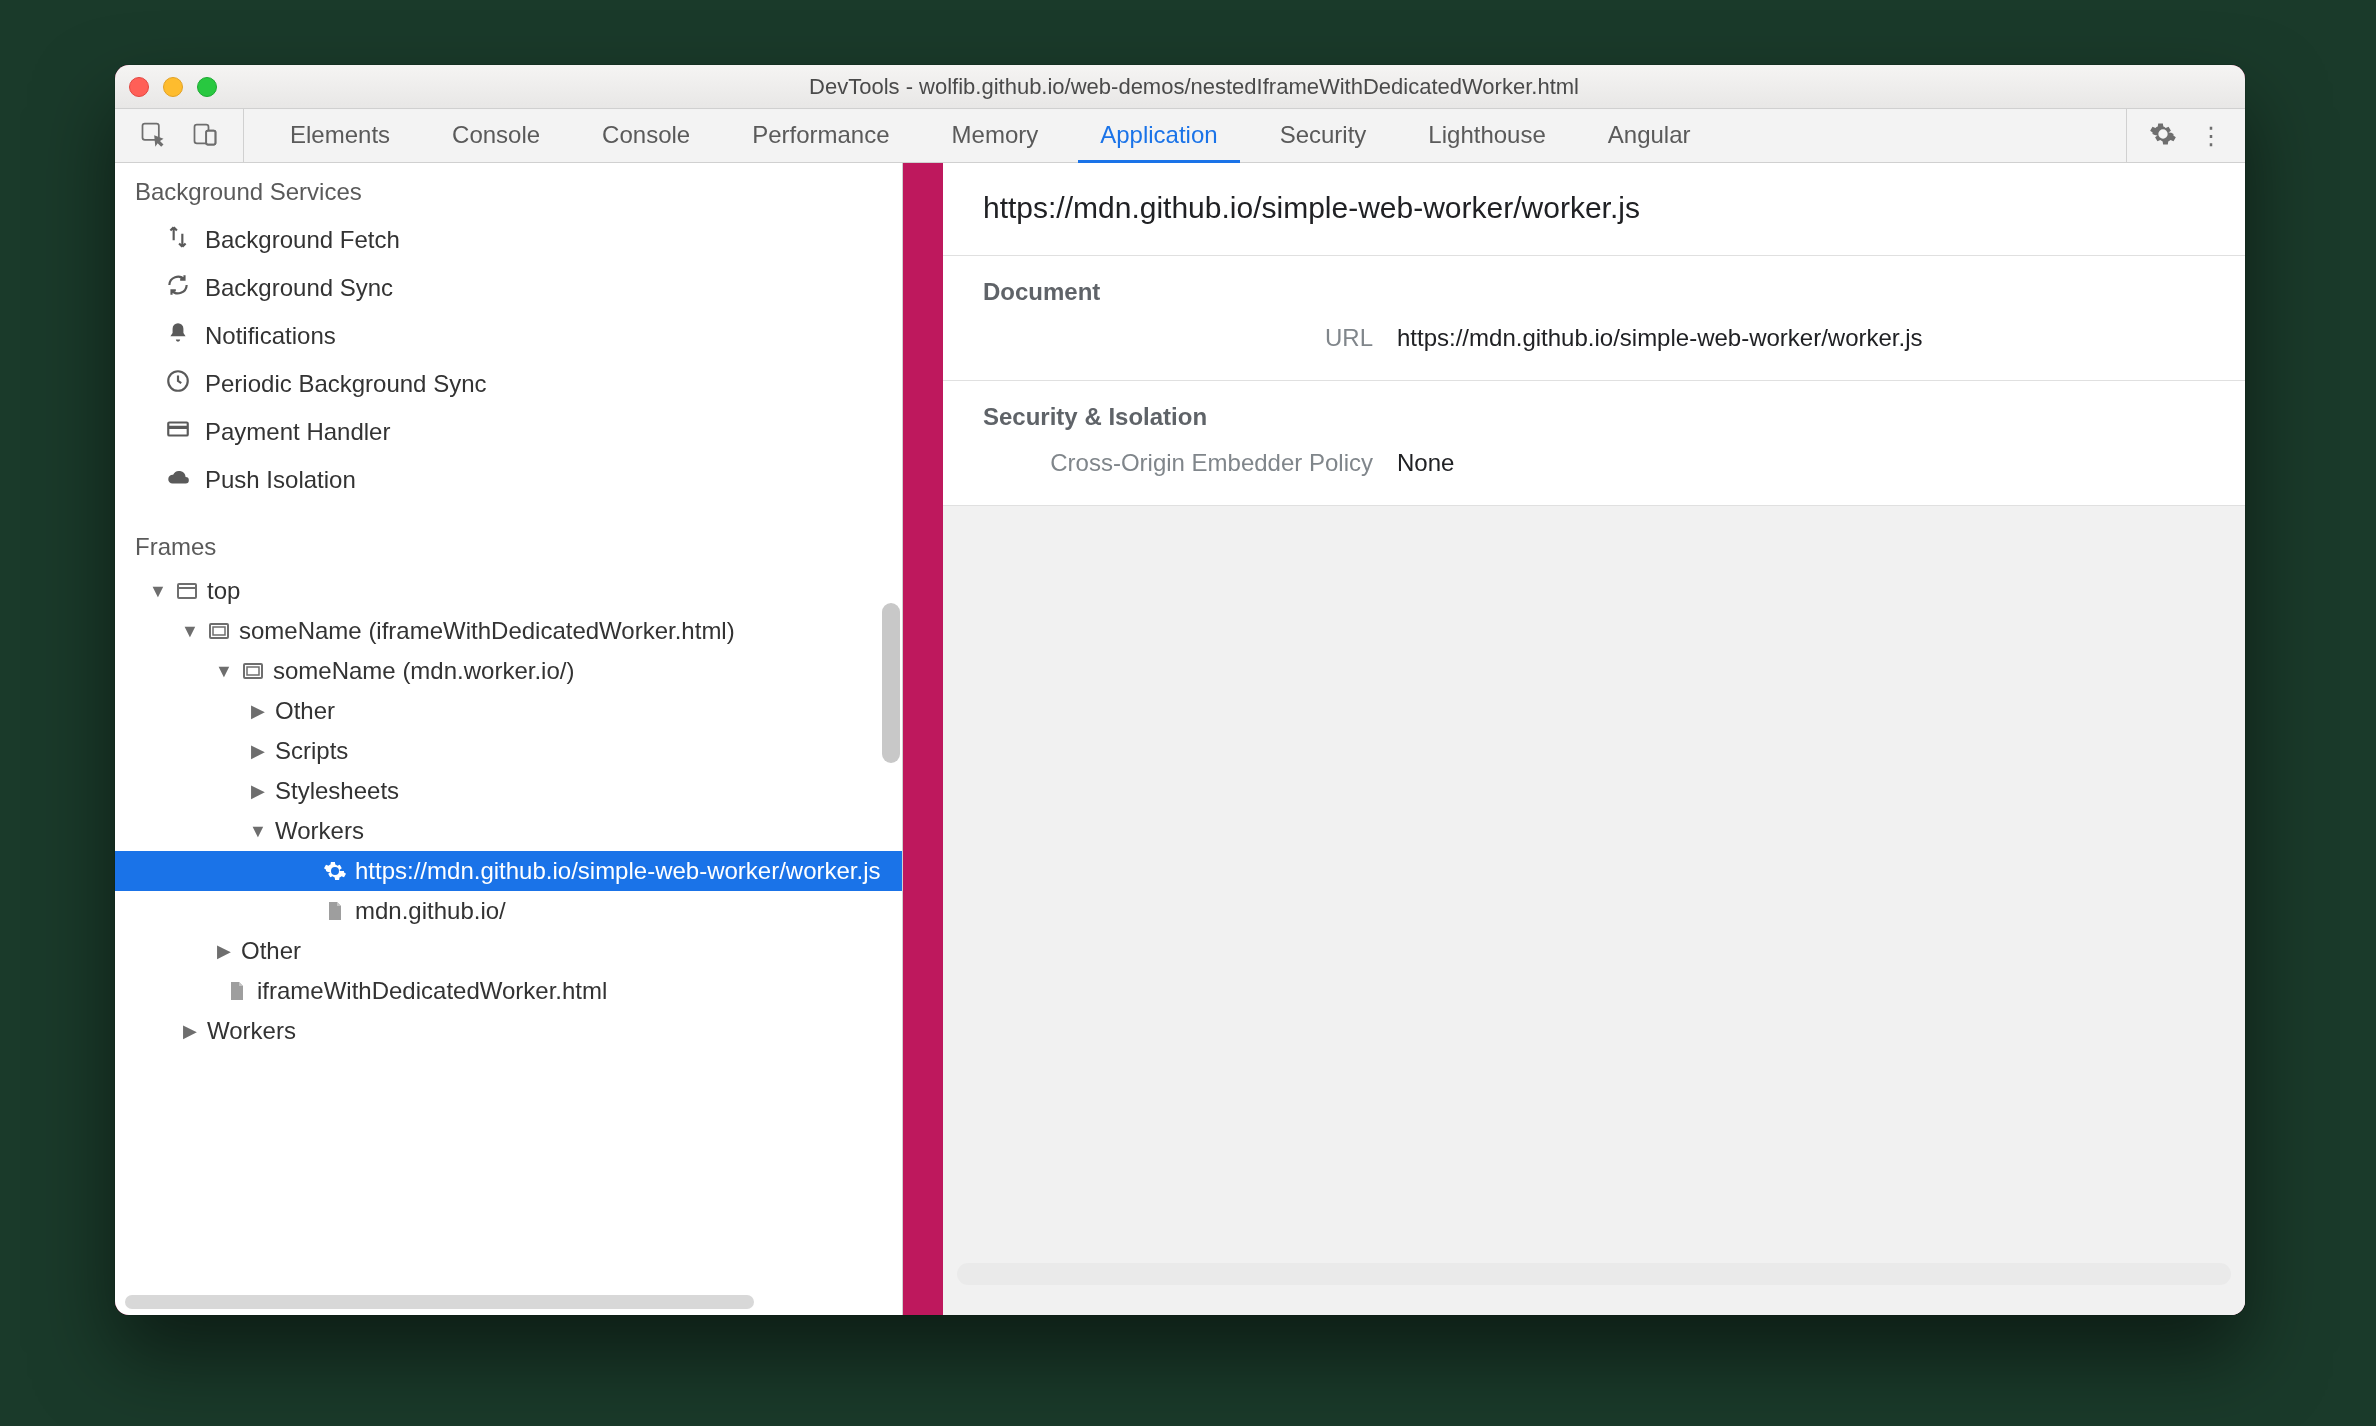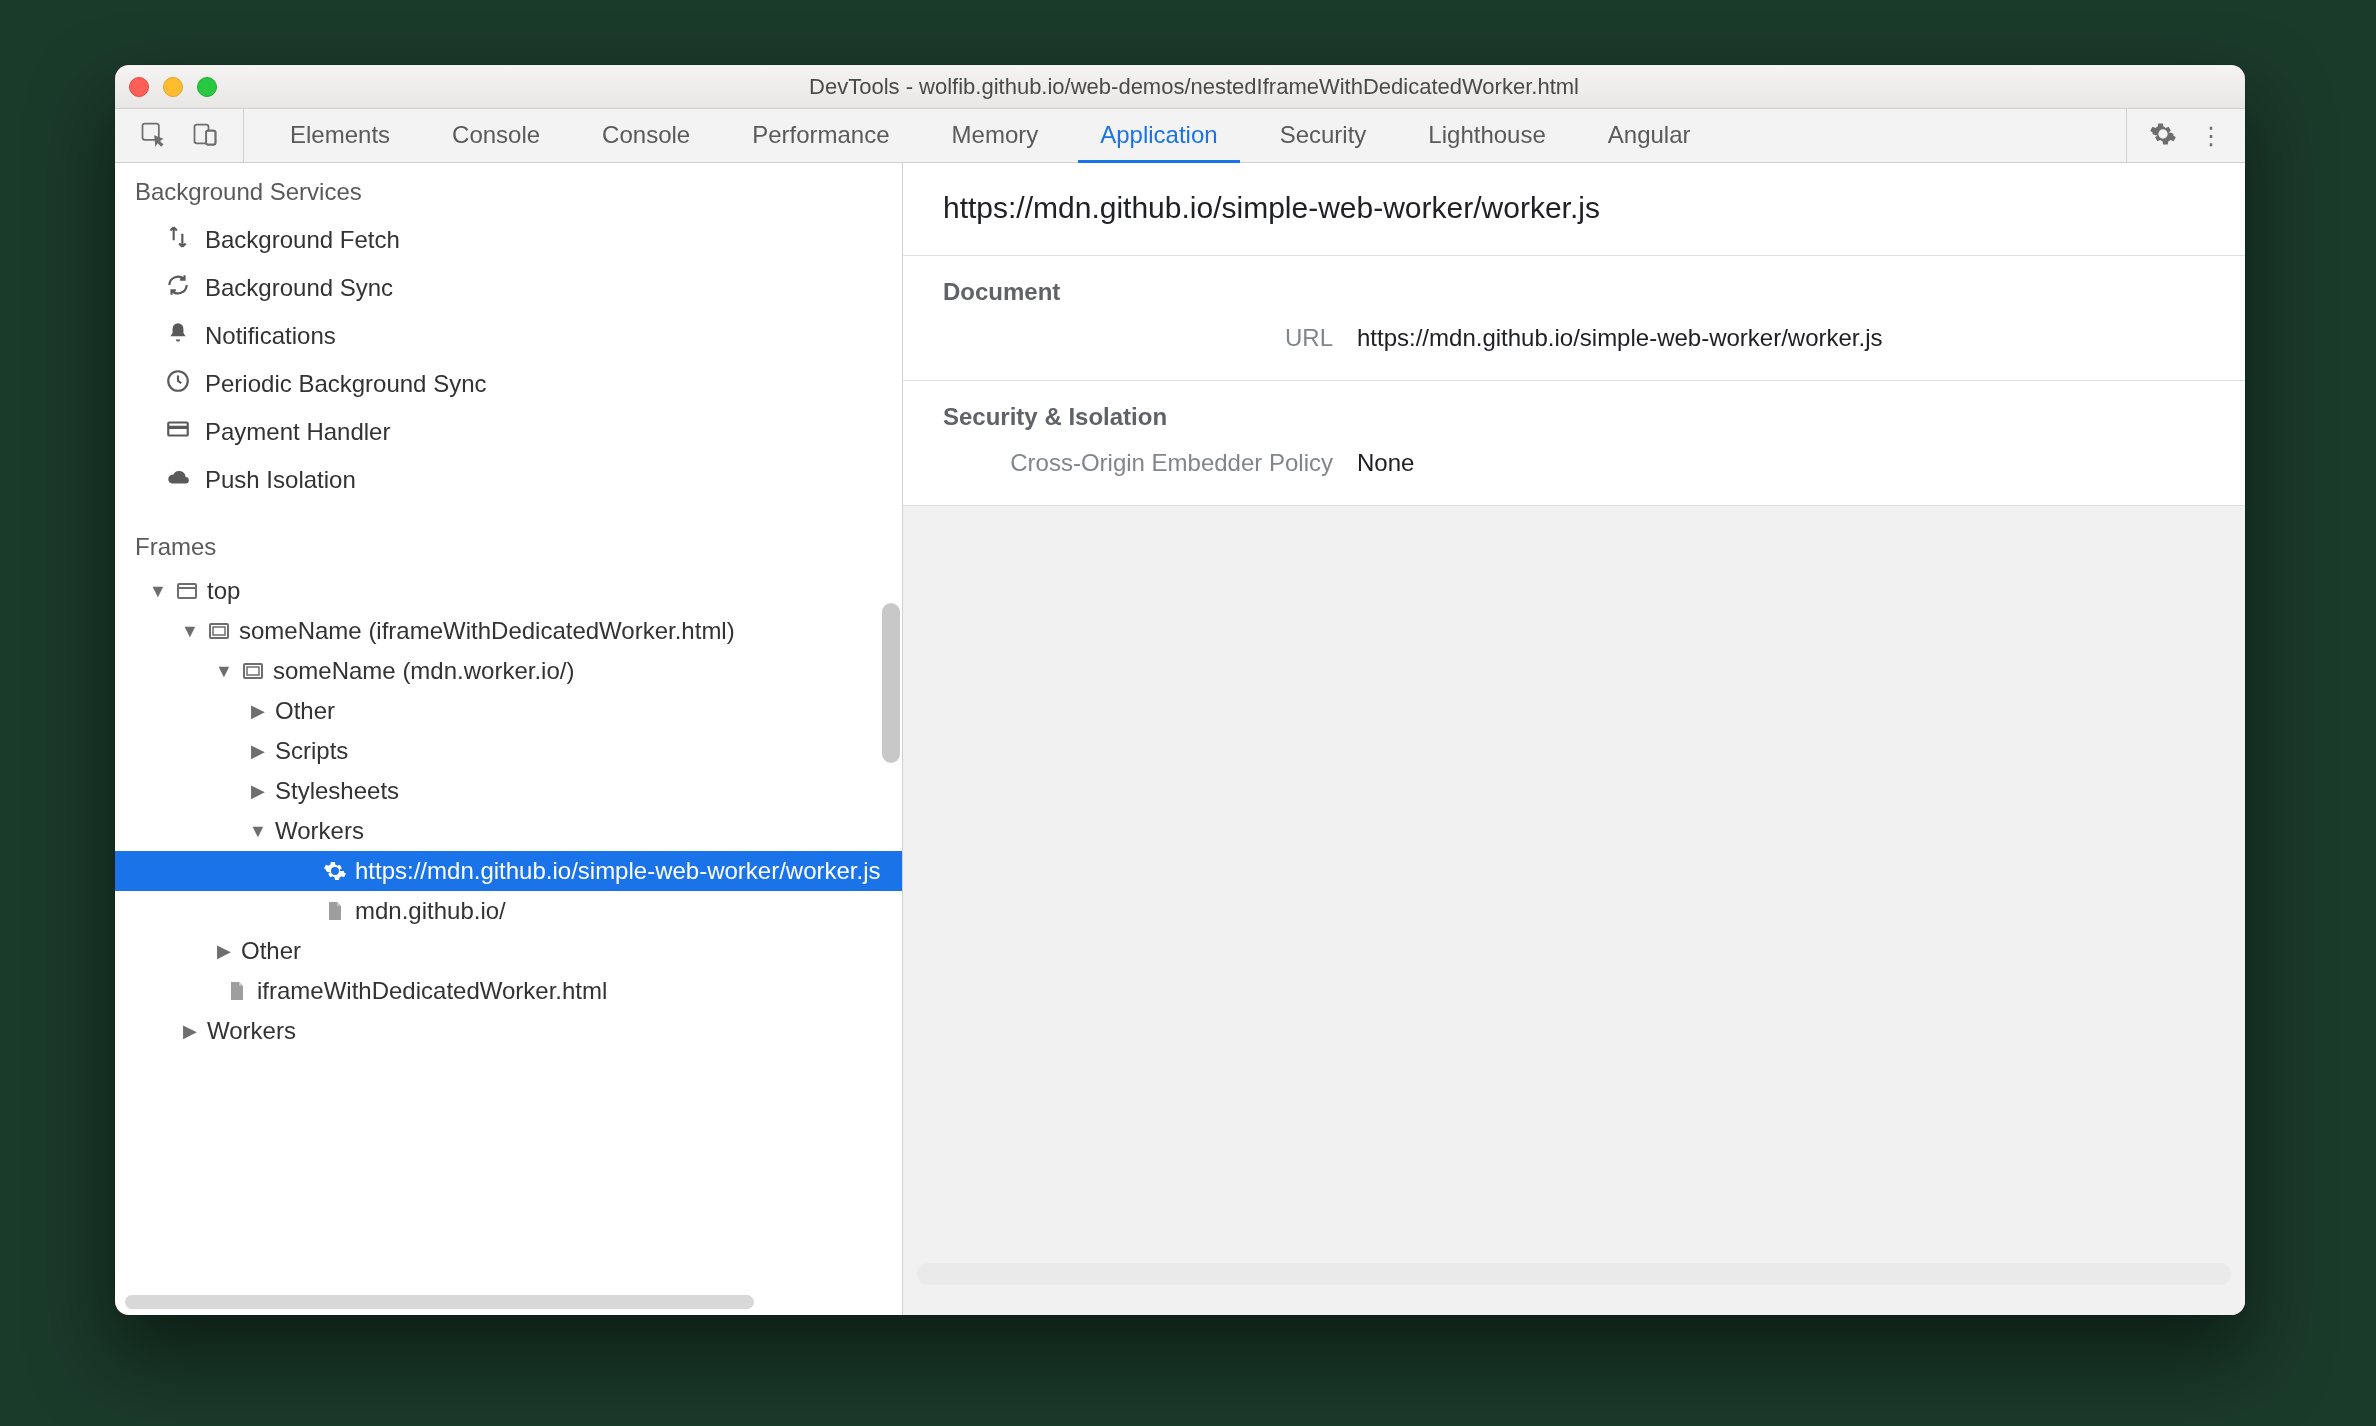--- a/index.html
+++ b/index.html
@@ -68,21 +68,21 @@
     border-bottom: 3px solid transparent;
     margin-bottom: -1px;
   }
   .tab.active { color: #1a73e8; border-bottom-color: #1a73e8; }
   .right-icons {
     display: flex; align-items: center; gap: 22px; padding: 0 22px; border-left: 1px solid #d0d0d0; height: 100%;
   }
   .right-icons svg { width: 28px; height: 28px; fill: #6e6e6e; }
   .kebab { font-size: 24px; color: #6e6e6e; letter-spacing: 0; line-height: 1; }
 
-  .content { flex: 1; display: flex; overflow: hidden; }
+  .content { flex: 1; display: flex; overflow: hidden; gap: 40px; }
   .sidebar {
     width: 788px;
     background: #fff;
     border-right: 1px solid #d0d0d0;
     overflow: auto;
     position: relative;
   }
   .section-title {
     font-size: 24px;
     color: #5a5a5a;

